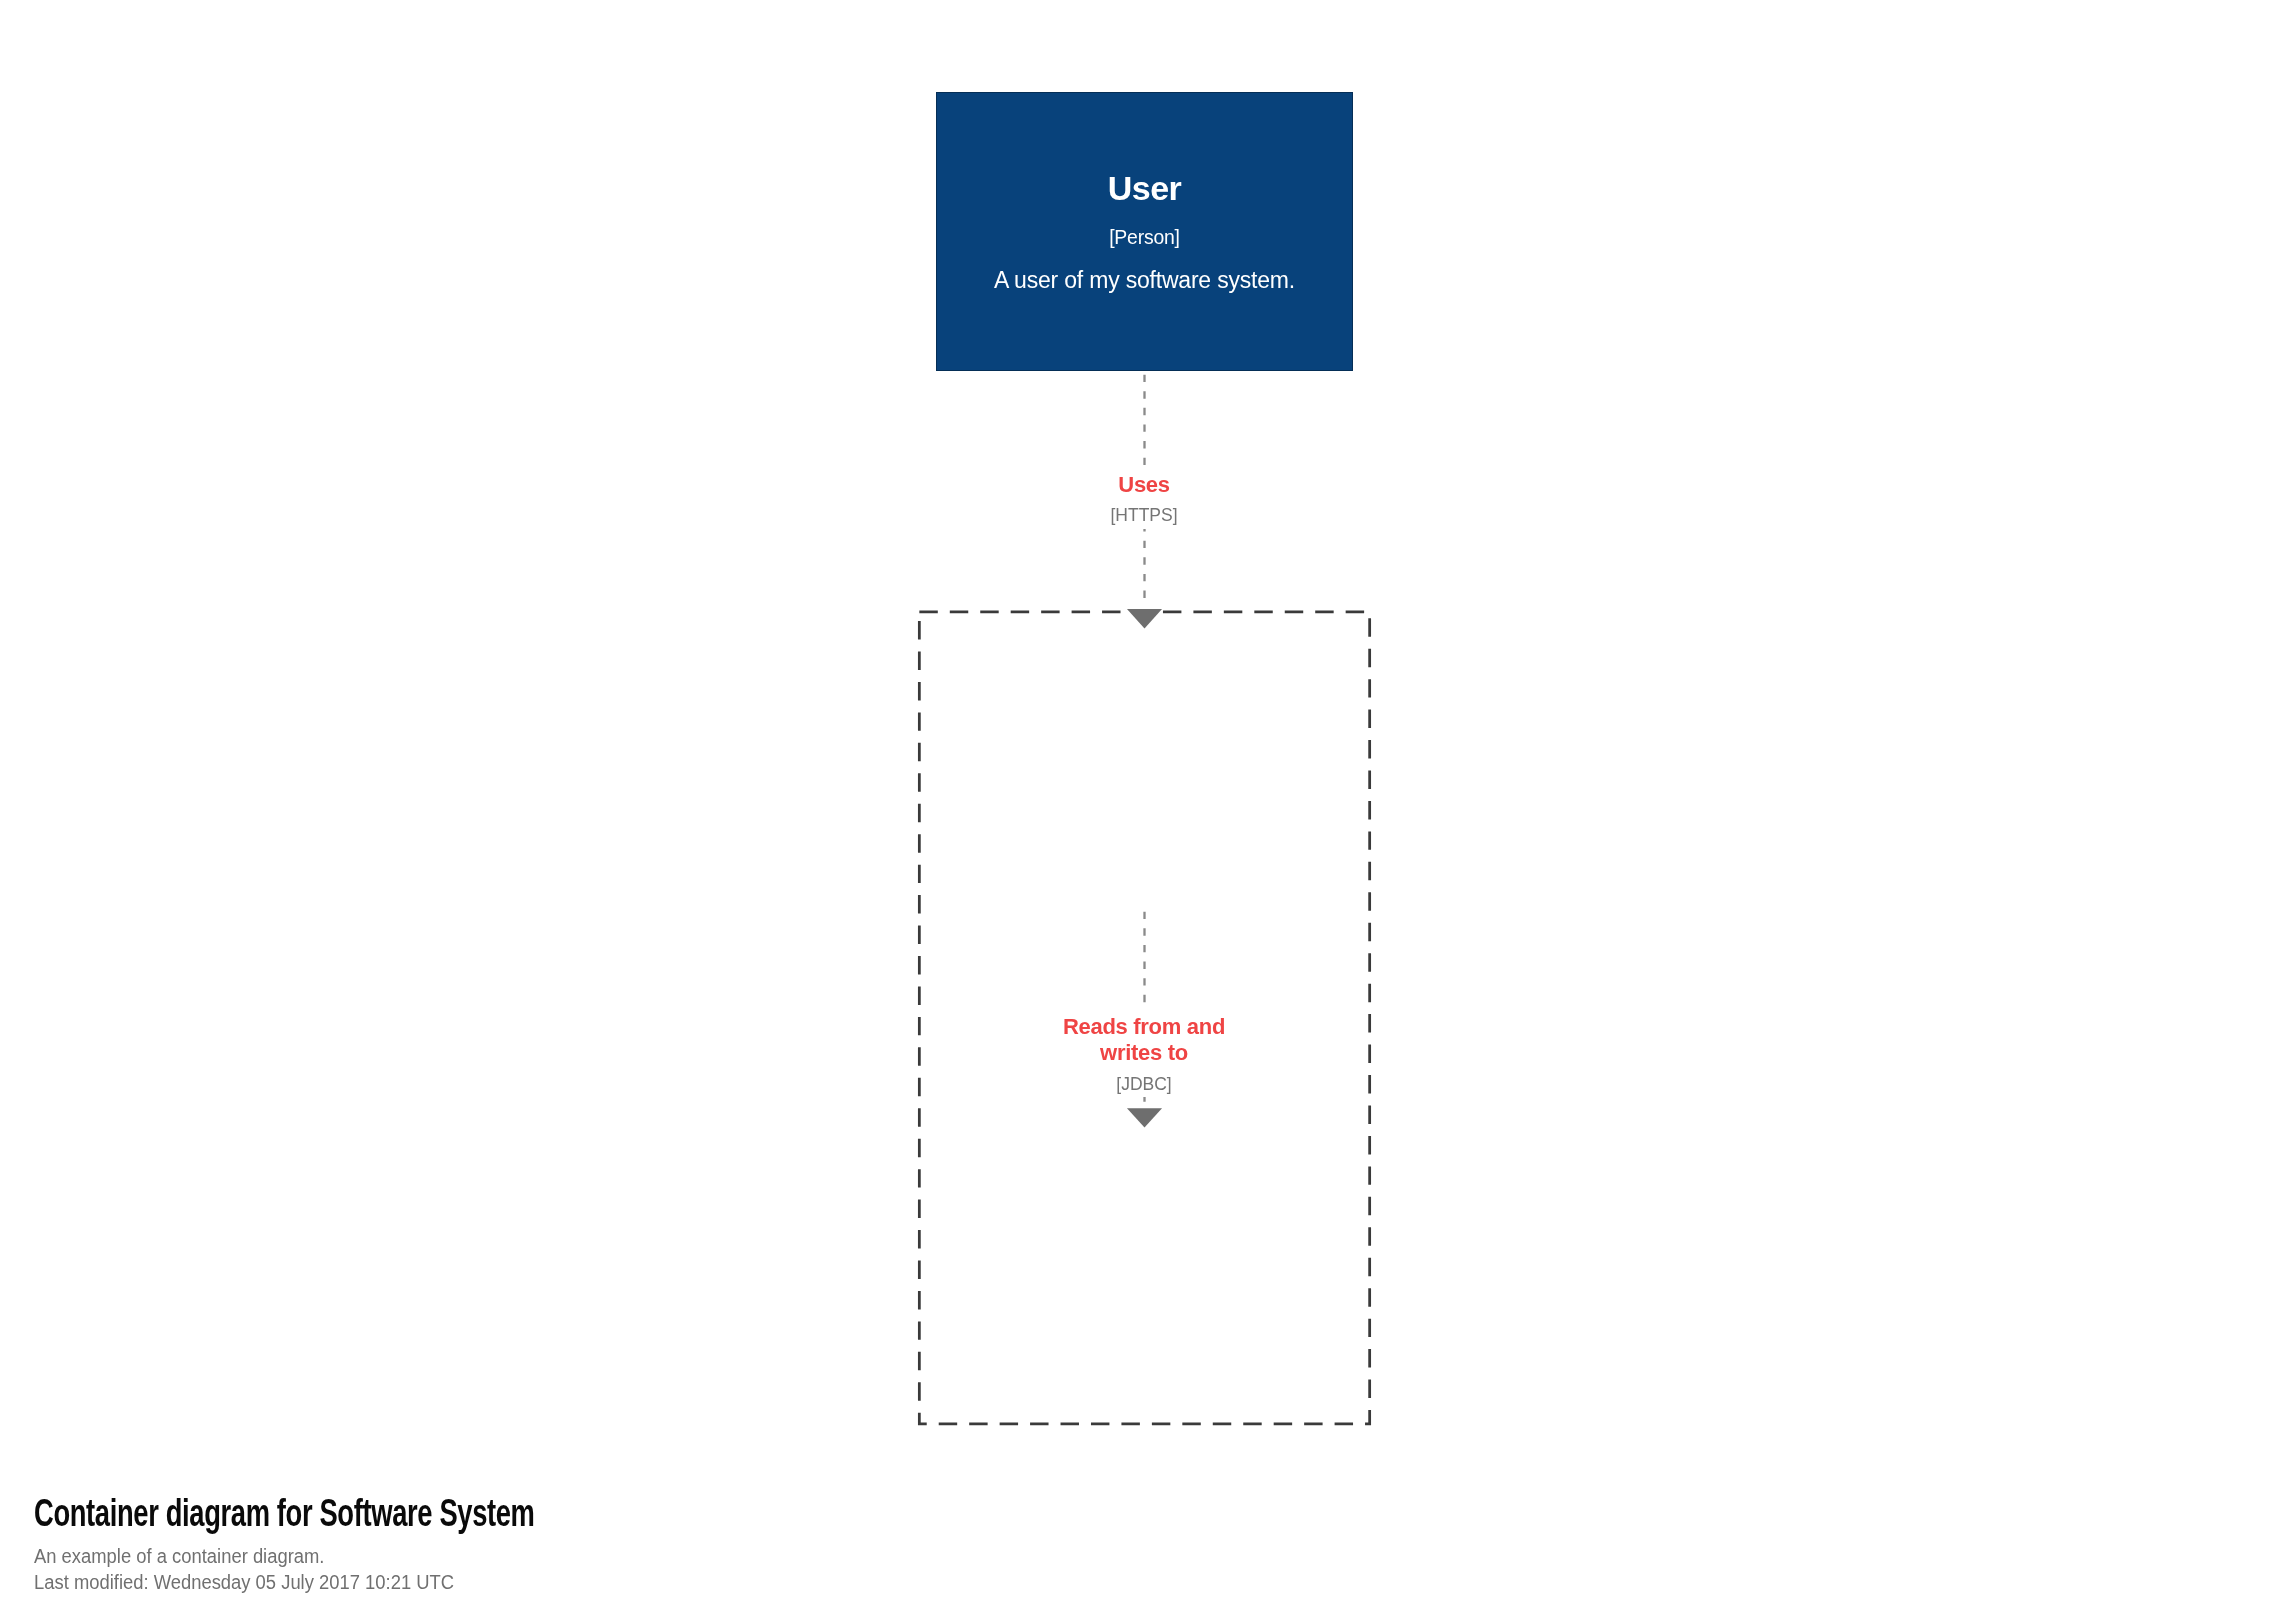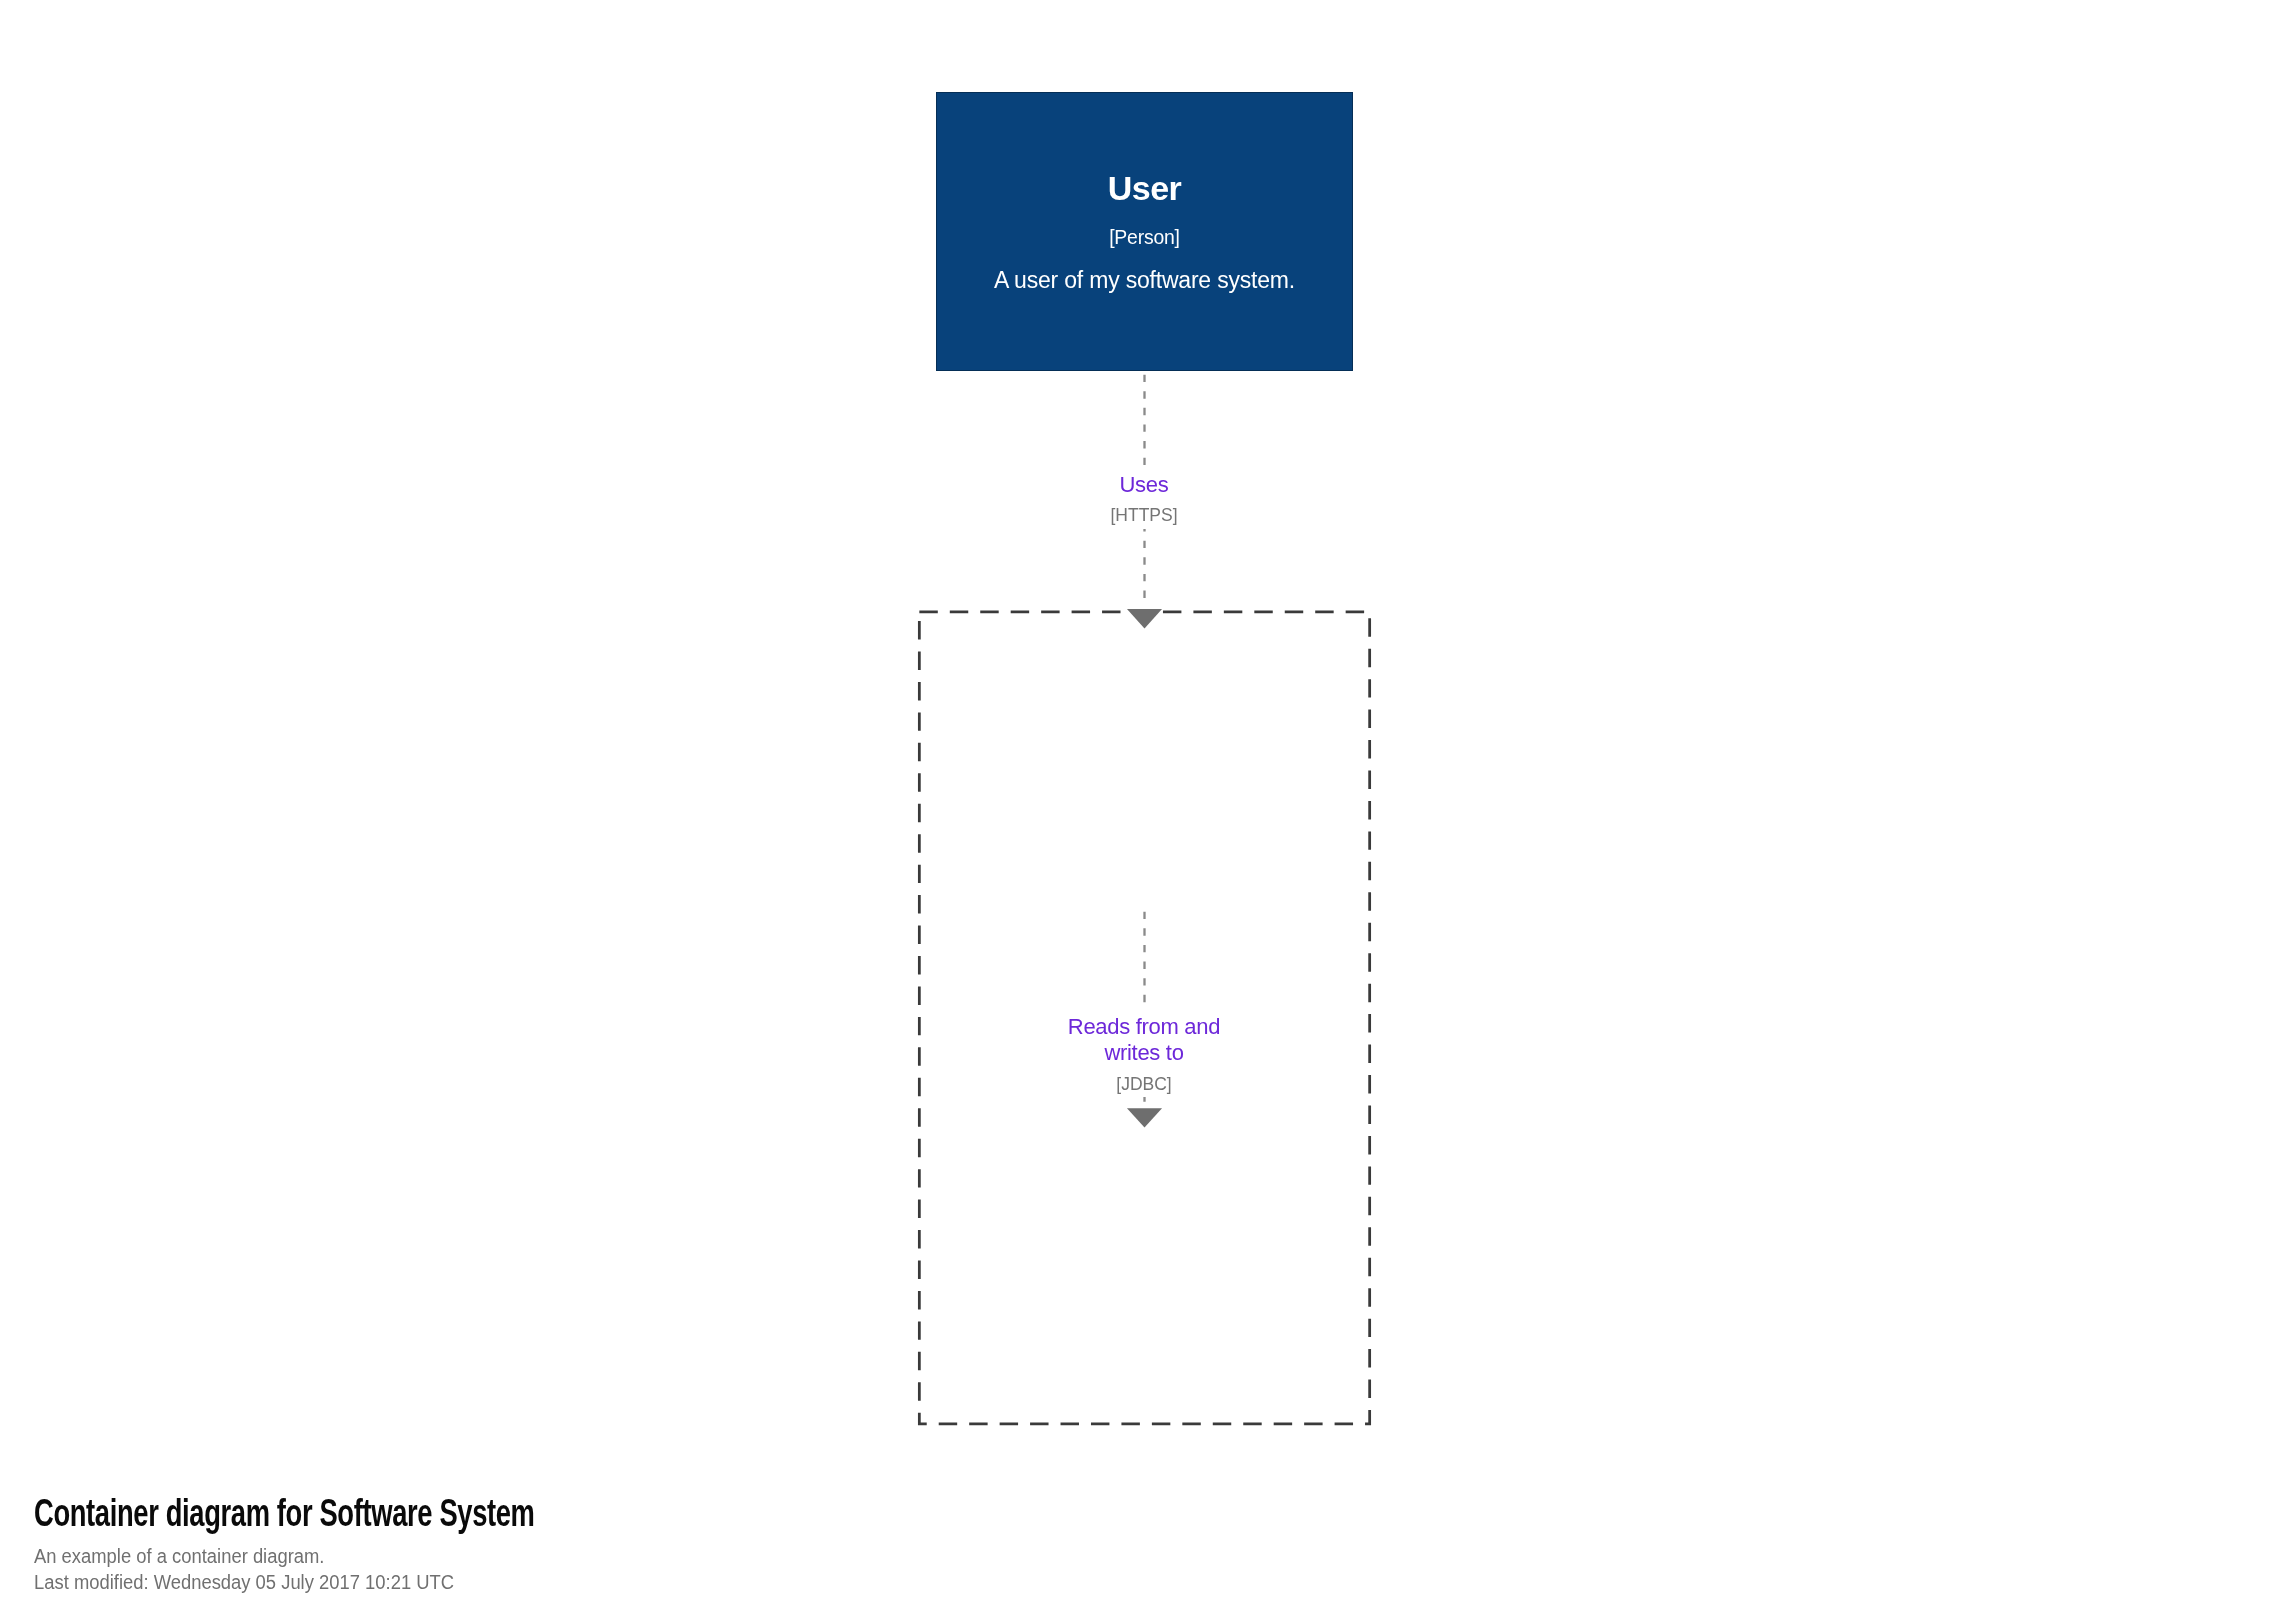--- a/index.html
+++ b/index.html
@@ -56,22 +56,22 @@
     position: absolute;
     z-index: 3;
     left: 1144px;
     transform: translateX(-50%);
     background: #ffffff;
     text-align: center;
     padding: 2.8px 9.2px;
   }
   .rel-name {
     font-size: 22px;
-    font-weight: normal;
-    color: #6d28d9;
+    font-weight: bold;
+    color: #ef4444;
     line-height: 1.2;
     letter-spacing: -0.3px;
   }
   .rel-name.narrow { max-width: 189px; }
   .rel-meta {
     font-size: 17.5px;
     color: #757575;
     margin-top: 7px;
   }
   .footer-title {

